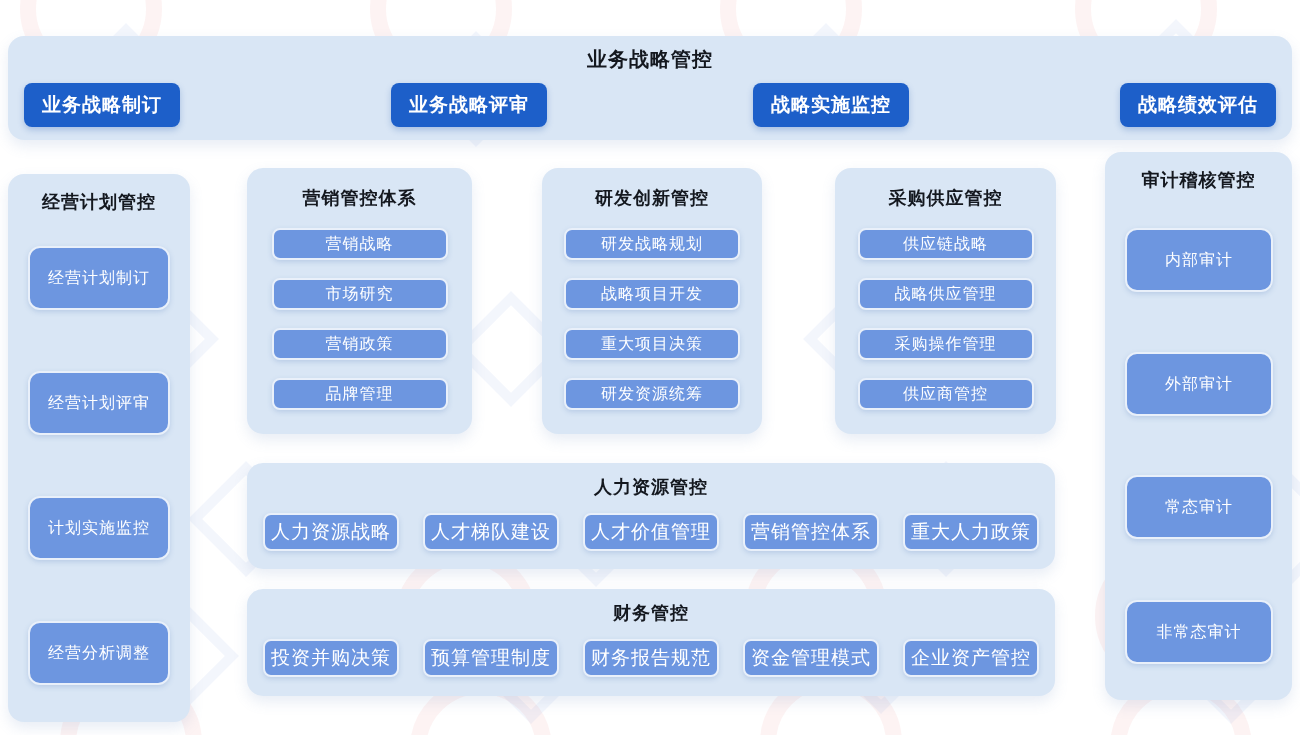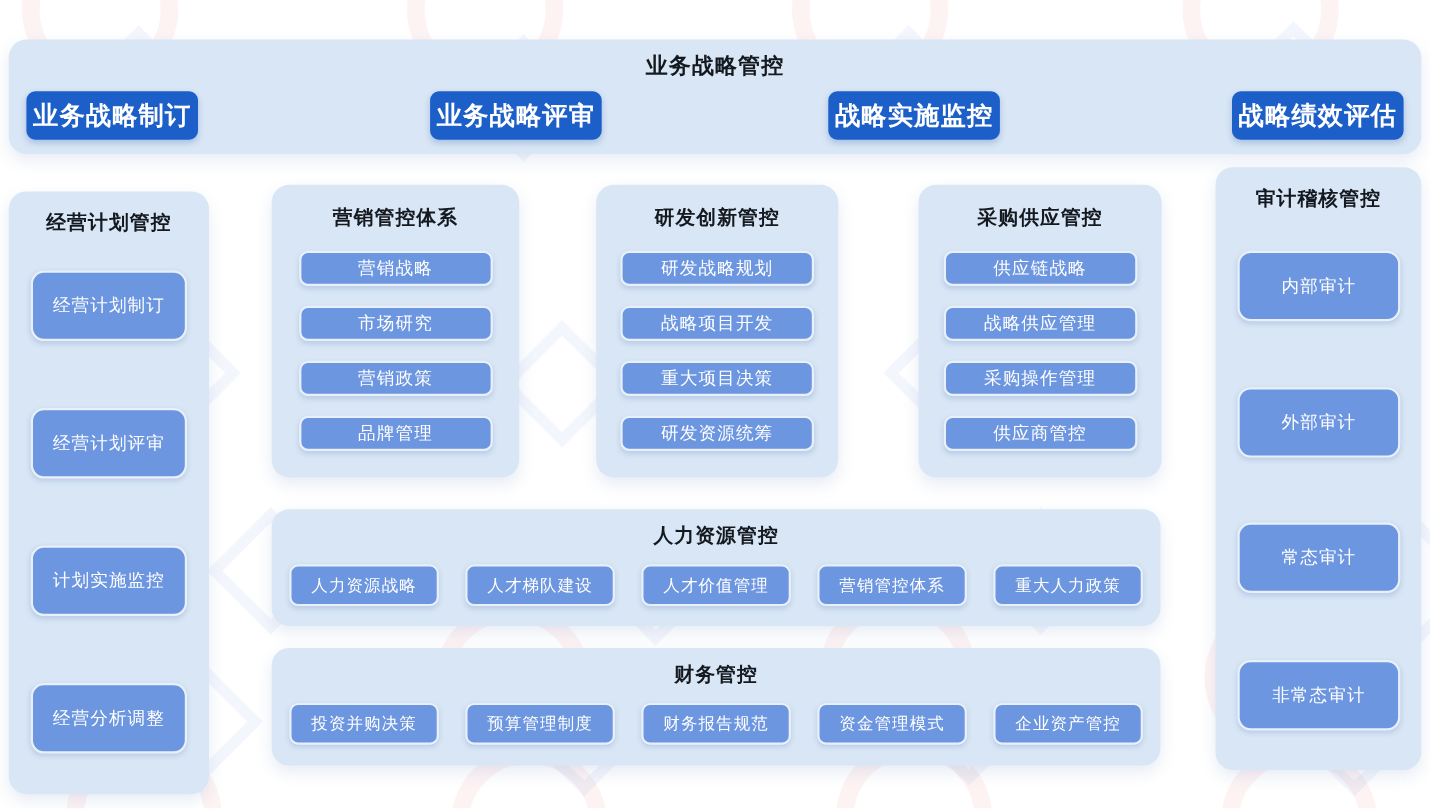--- a/index.html
+++ b/index.html
@@ -14,27 +14,27 @@
   
   .panel{position:absolute;background:#d9e6f5;border-radius:16px;z-index:1;
          box-shadow:0 6px 14px rgba(110,145,195,0.16);}
   .panel-title{position:absolute;left:0;right:0;text-align:center;font-weight:700;
                color:#14181f;font-size:18px;letter-spacing:1px;z-index:2;}
 
   
   .btn{box-sizing:border-box;display:flex;align-items:center;justify-content:center;
        color:#ffffff;text-align:center;letter-spacing:1px;z-index:2;}
   .btn-dark{position:absolute;top:47px;width:156px;height:44px;background:#1d5fc9;
-            border-radius:8px;font-size:23px;font-weight:600;
+            border-radius:8px;font-size:19px;font-weight:600;
             box-shadow:0 3px 6px rgba(25,80,170,0.25);}
   .btn-mid{background:#6d96e0;border:2px solid #e9f0fa;font-size:16px;
            box-shadow:0 2px 5px rgba(90,130,190,0.25);}
   .btn-side{position:absolute;left:20px;width:142px;height:64px;border-radius:12px;}
   .btn-cell{position:absolute;left:50%;transform:translateX(-50%);width:176px;height:32px;border-radius:8px;}
-  .btn-row{width:136px;height:38px;border-radius:8px;font-size:15px;flex:none;}
+  .btn-row{width:136px;height:38px;border-radius:8px;font-size:19px;flex:none;}
 
   
   .top-panel{left:8px;top:36px;width:1284px;height:104px;}
   .top-title{top:10px;font-size:20px;}
 
   
   .left-panel{left:8px;top:152px;width:182px;height:548px;margin-top:22px;}
   .right-panel{left:1105px;top:152px;width:187px;height:548px;}
   .right-panel .btn-side{width:148px;}
   .side-title{top:16px;}

